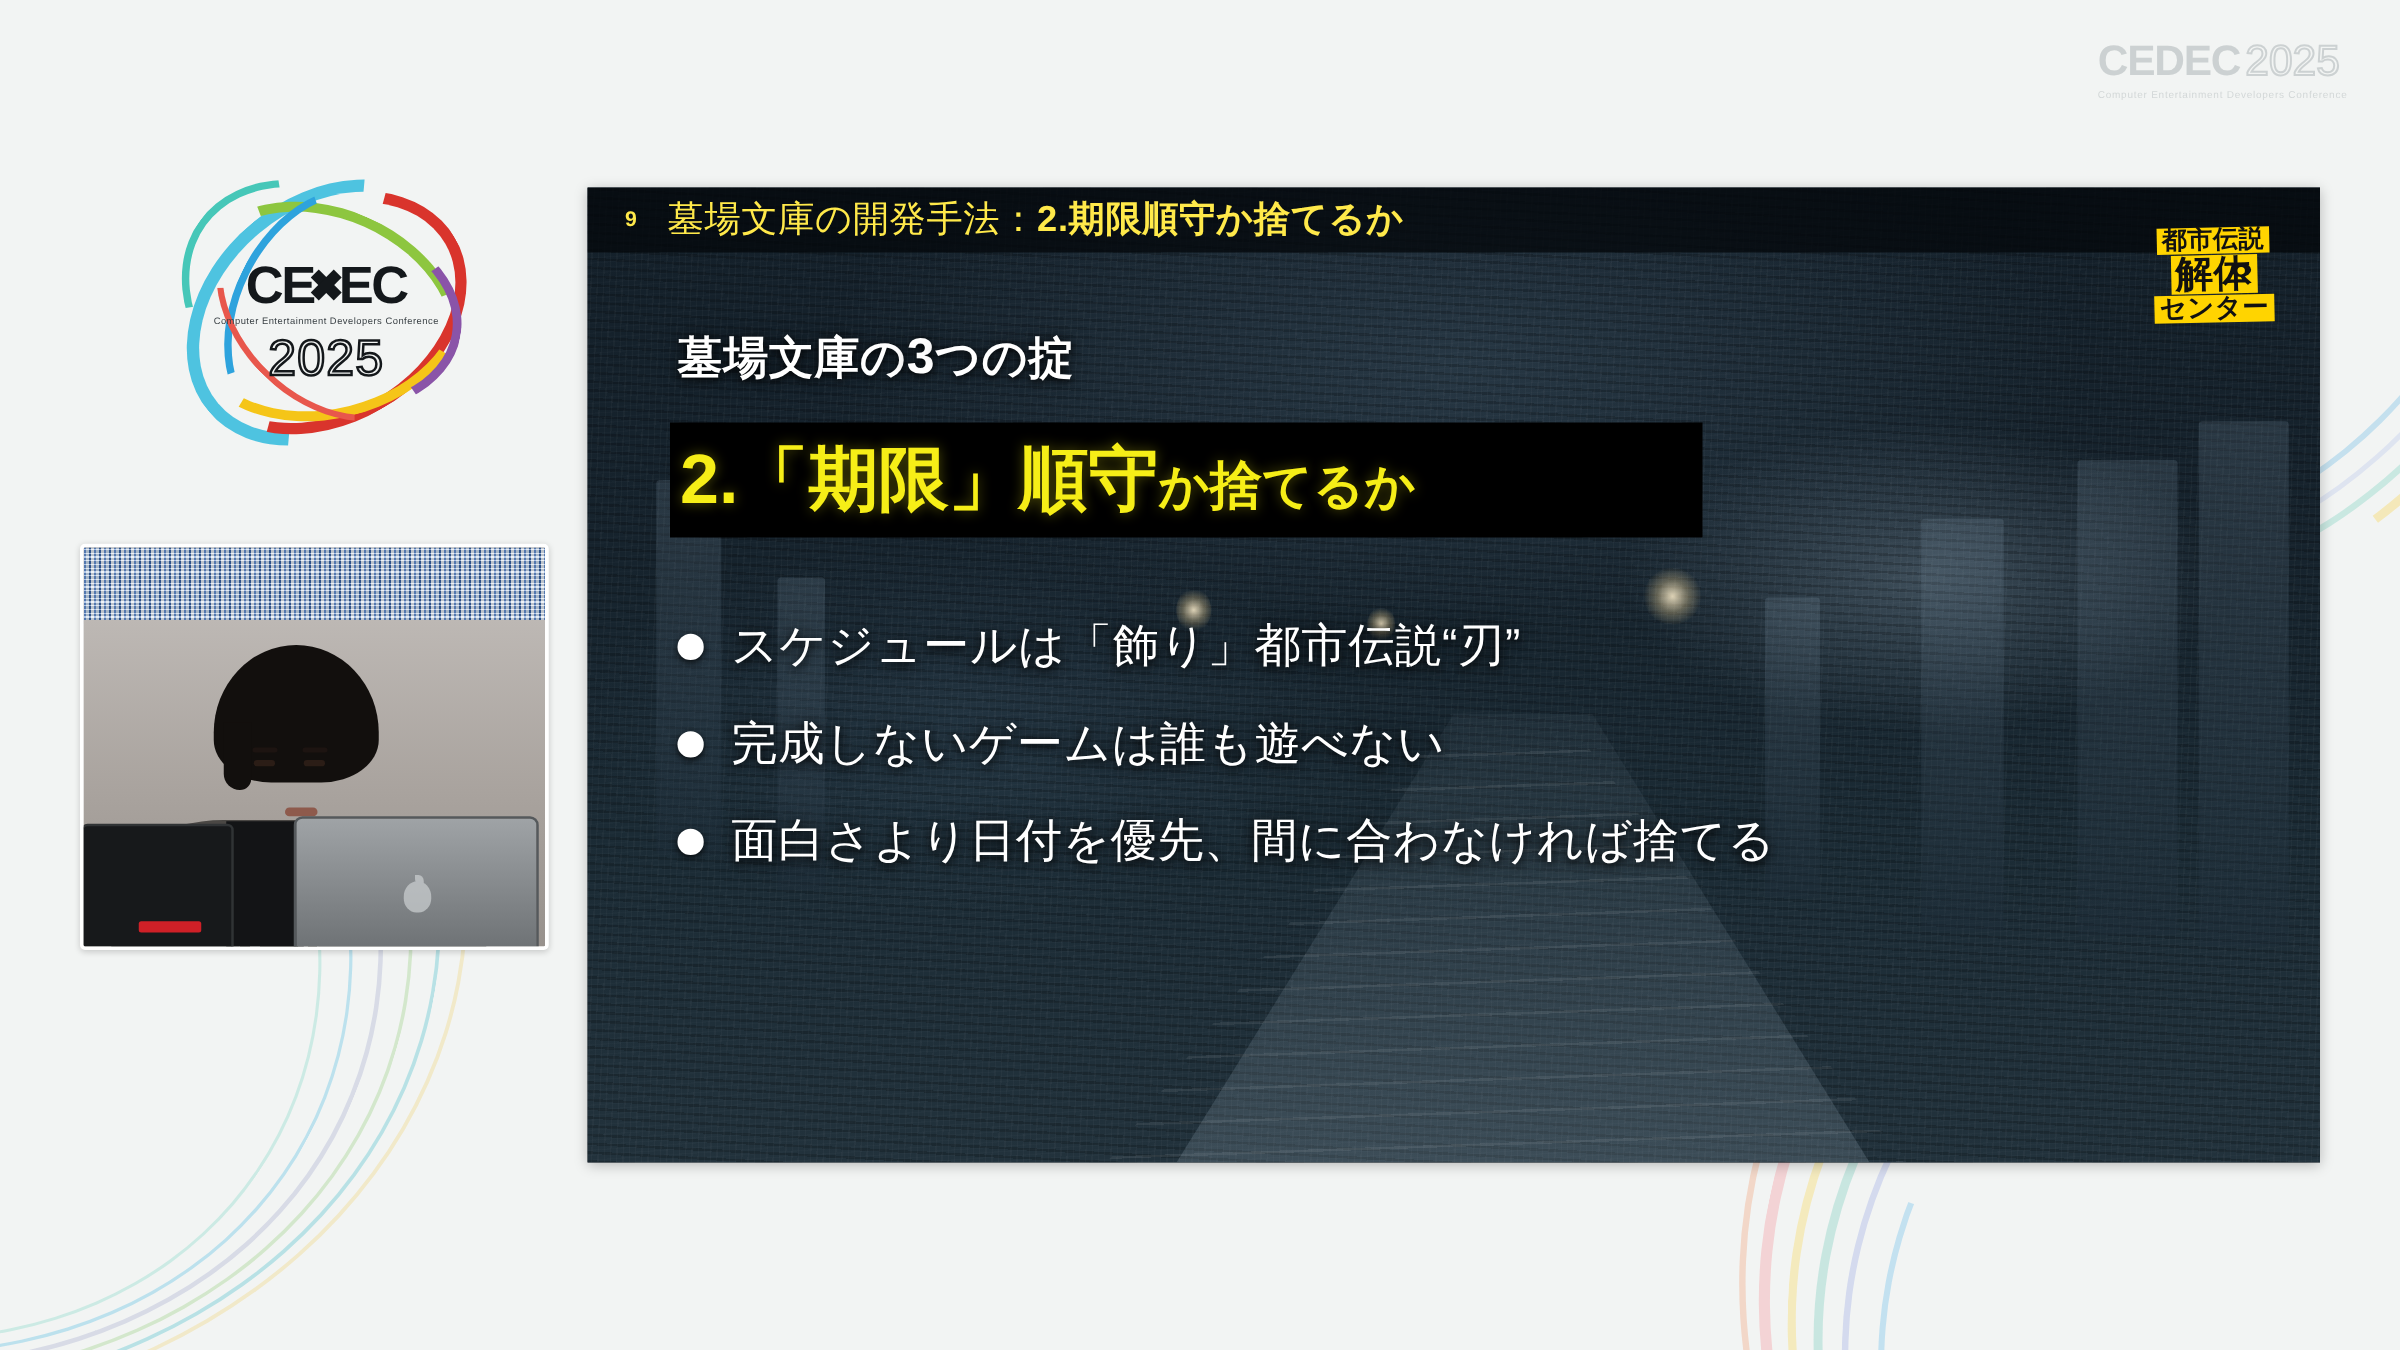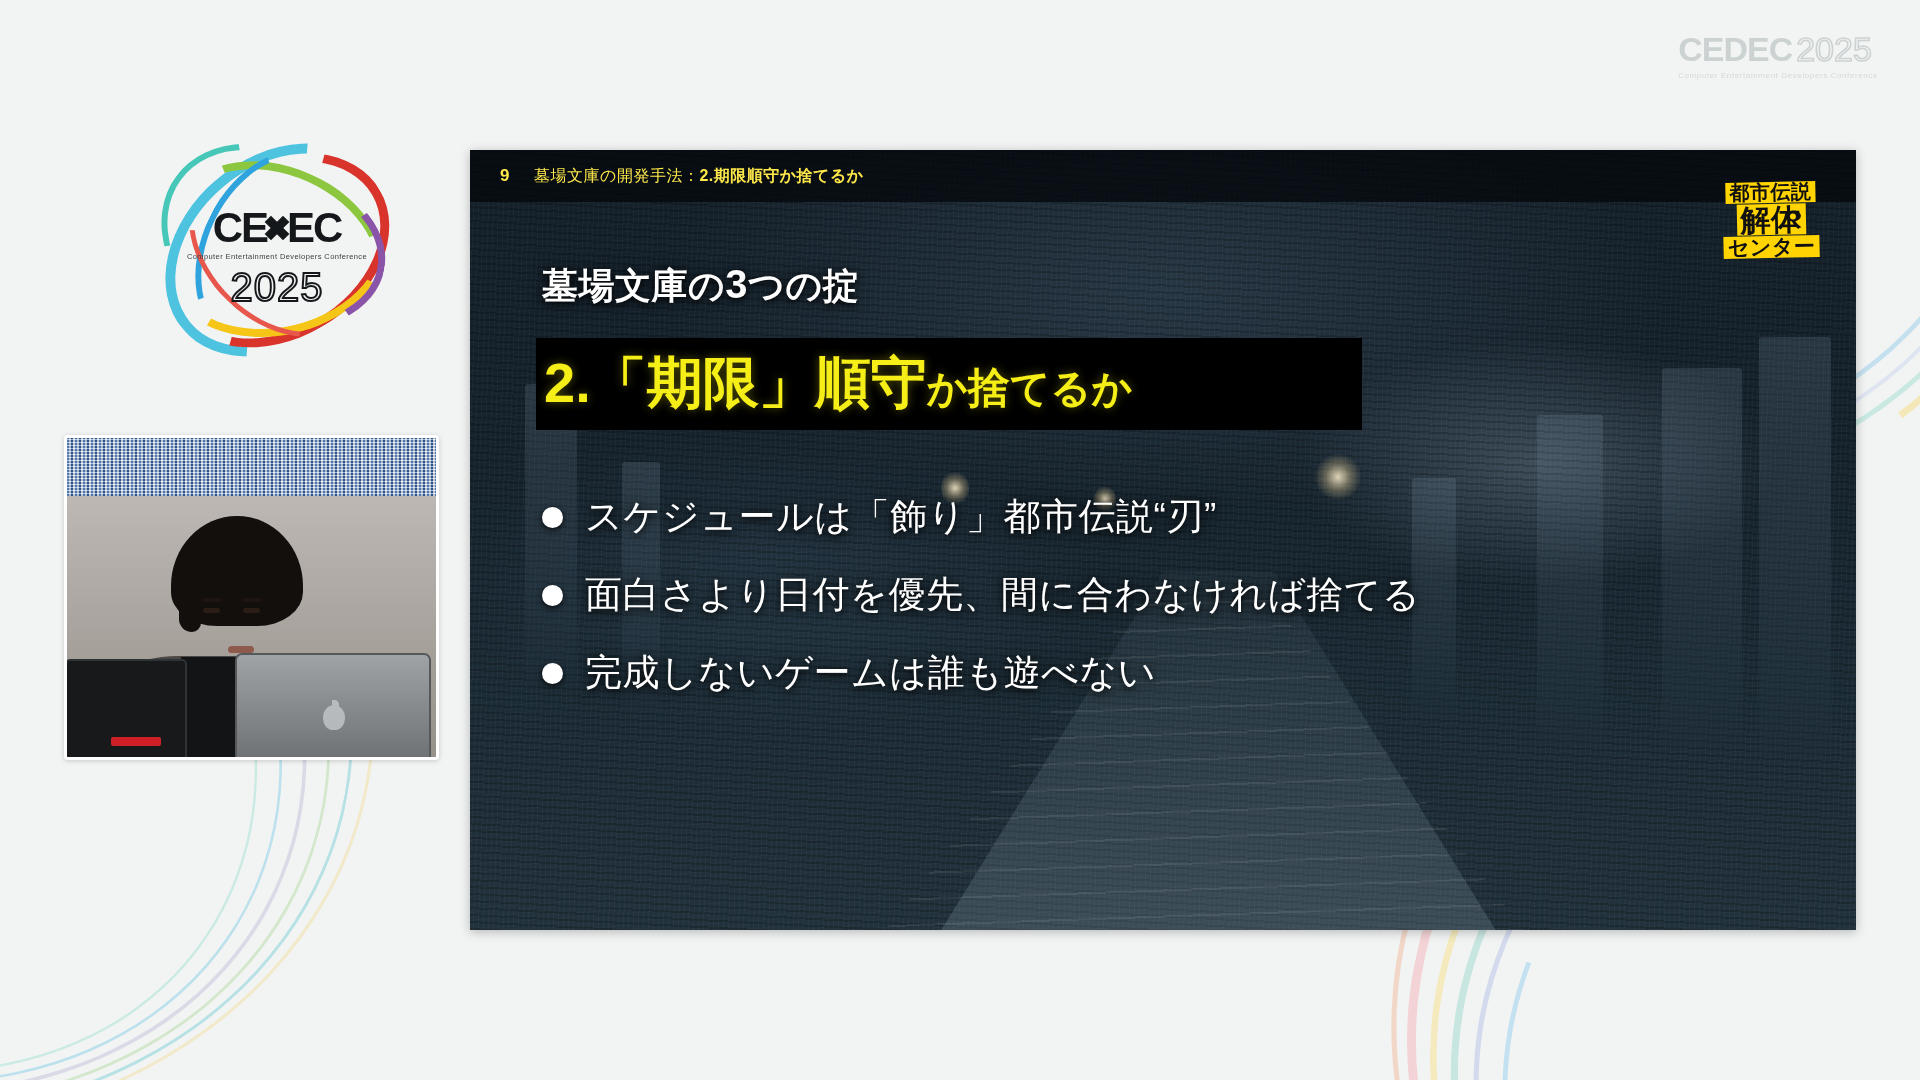--- a/index.html
+++ b/index.html
@@ -72,21 +72,21 @@
     -webkit-text-stroke: 1.6px #9aa3a6;
   }
   .wm-sub {
     font-size: 8px; letter-spacing: .6px;
     color: #a8b0b2; margin-top: 2px;
   }
 
   
   .logo-block {
     position: absolute;
-    left: 152px; top: 155px;
+    left: 136px; top: 155px;
     width: 250px; height: 190px;
   }
   .logo-ring {
     position: absolute; inset: 0;
   }
   .lr {
     position: absolute;
     border-radius: 50%;
     border-style: solid;
     border-color: transparent;
@@ -300,21 +300,21 @@
     position: absolute;
     left: 0; top: 0; right: 0; height: 52px;
     background: rgba(4,8,12,.78);
     display: flex; align-items: center;
   }
   .pagenum {
     color: #ffe94a; font-size: 17px; font-weight: 700;
     margin-left: 30px; width: 34px;
   }
   .headtitle {
-    color: #ffe94a; font-size: 16px; font-weight: 700;
+    color: #ffe94a; font-size: 29px; font-weight: 700;
     letter-spacing: .5px;
   }
   .headtitle .thin { font-weight: 500; }
 
   
   .badge {
     position: absolute;
     right: 26px; top: 24px;
     width: 118px; height: 92px;
     display: flex; flex-direction: column;
@@ -528,23 +528,23 @@
         </div>
       </div>
 
       <div class="bullets">
         <div class="bullet">
           <span class="dot"></span>
           <span class="btxt"><span>スケジュールは「</span><b>飾り</b><span>」都市伝説“</span><b>刃</b><span>”</span></span>
         </div>
         <div class="bullet">
           <span class="dot"></span>
-          <span class="btxt"><span>面白さより日付を</span><b>優先</b><span>、間に合わなければ</span><b>捨てる</b><span></span></span>
+          <span class="btxt"><span>完成しないゲームは誰も</span><b>遊べない</b><span></span></span>
         </div>
         <div class="bullet">
           <span class="dot"></span>
-          <span class="btxt"><span>完成しないゲームは誰も</span><b>遊べない</b><span></span></span>
+          <span class="btxt"><span>面白さより日付を</span><b>優先</b><span>、間に合わなければ</span><b>捨てる</b><span></span></span>
         </div>
       </div>
     </div>
   </div>
 
 </div>
 
 </body></html>

